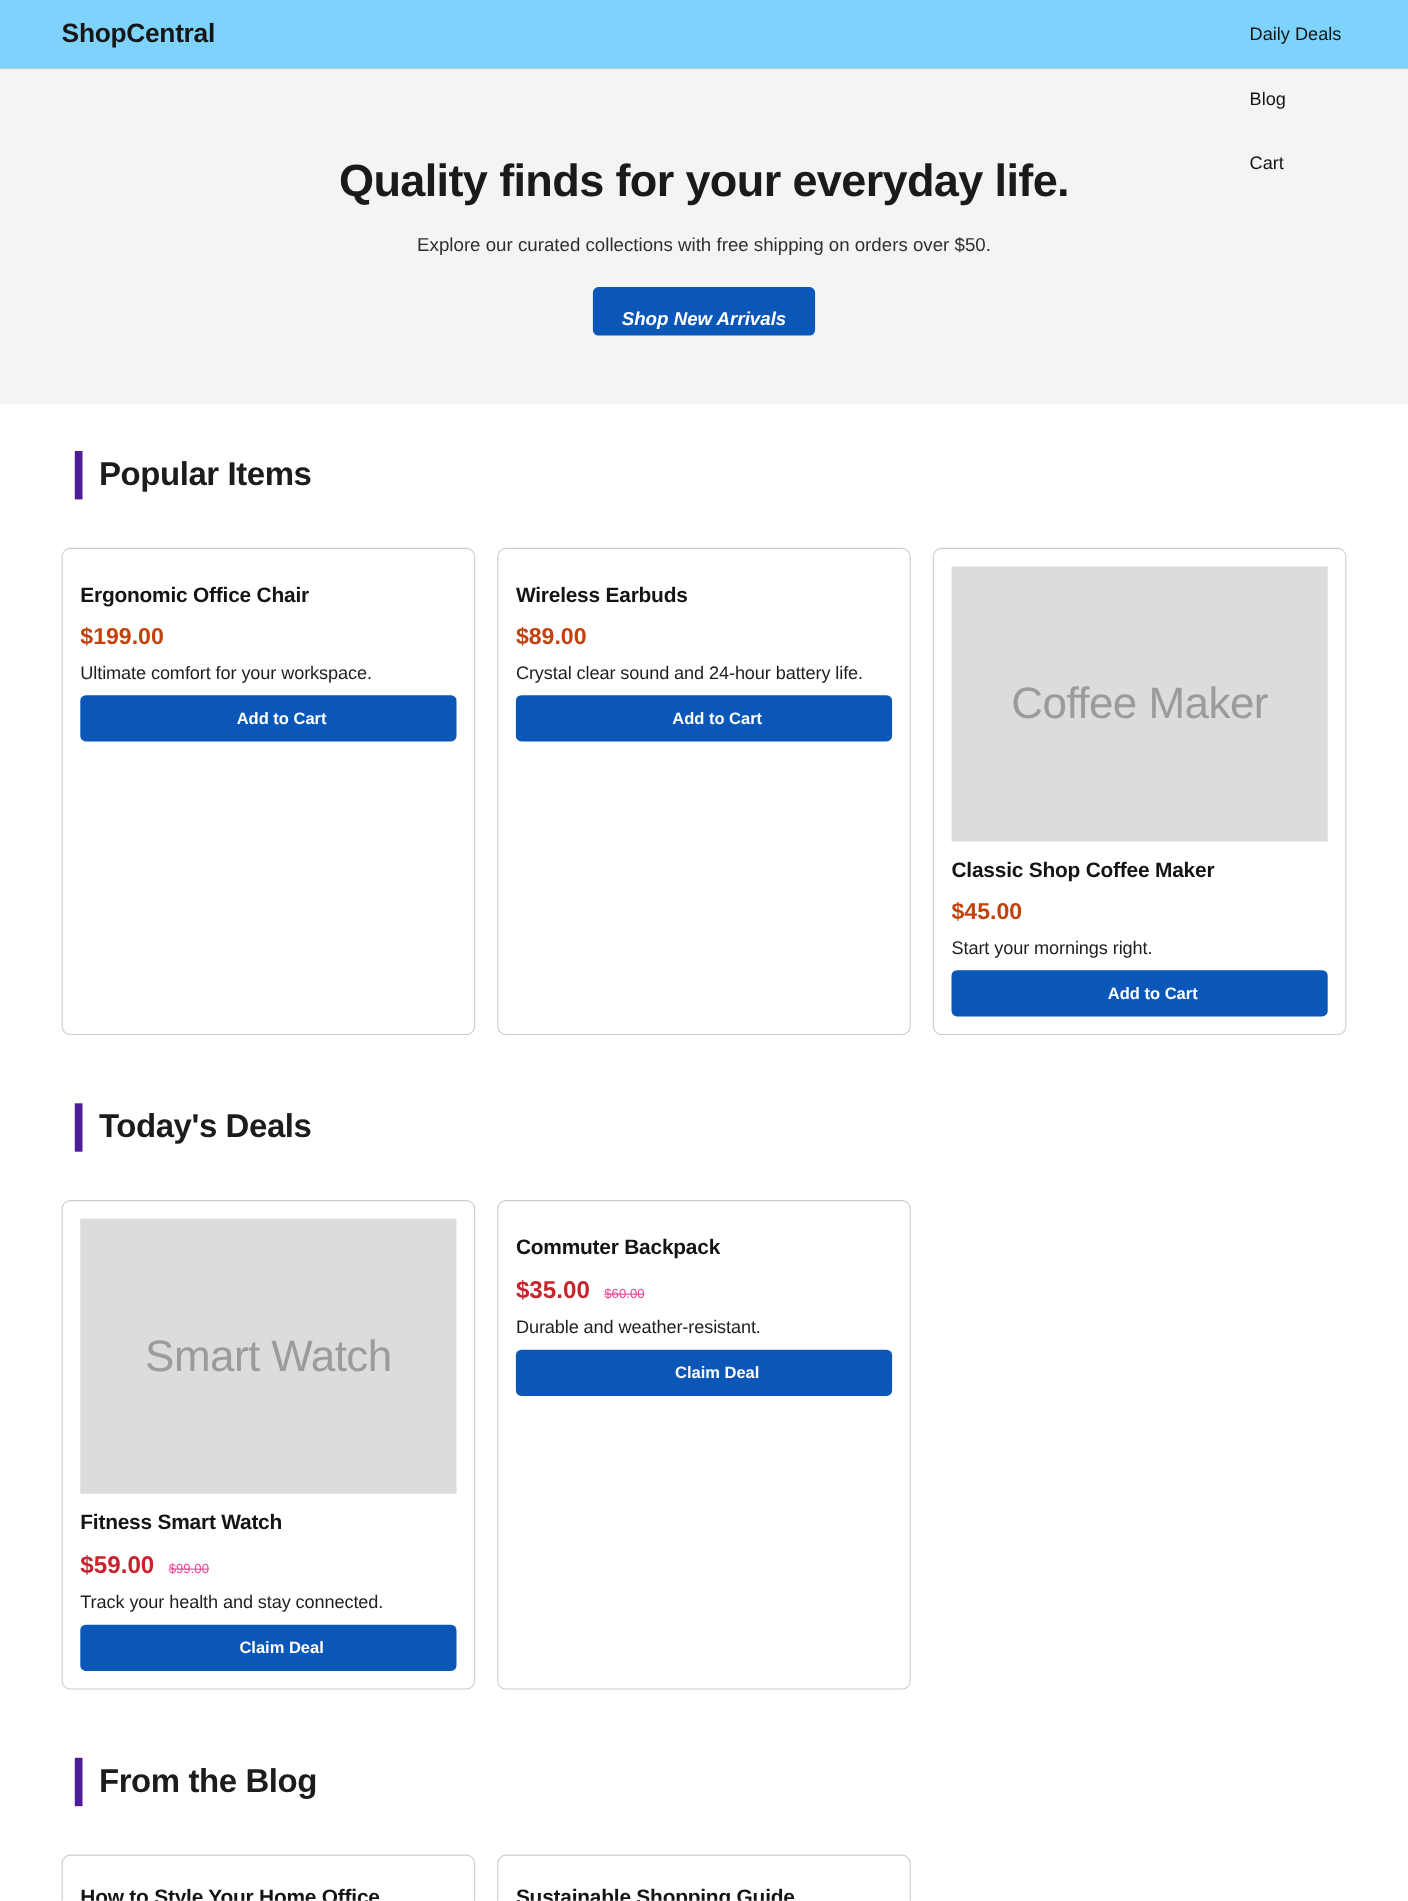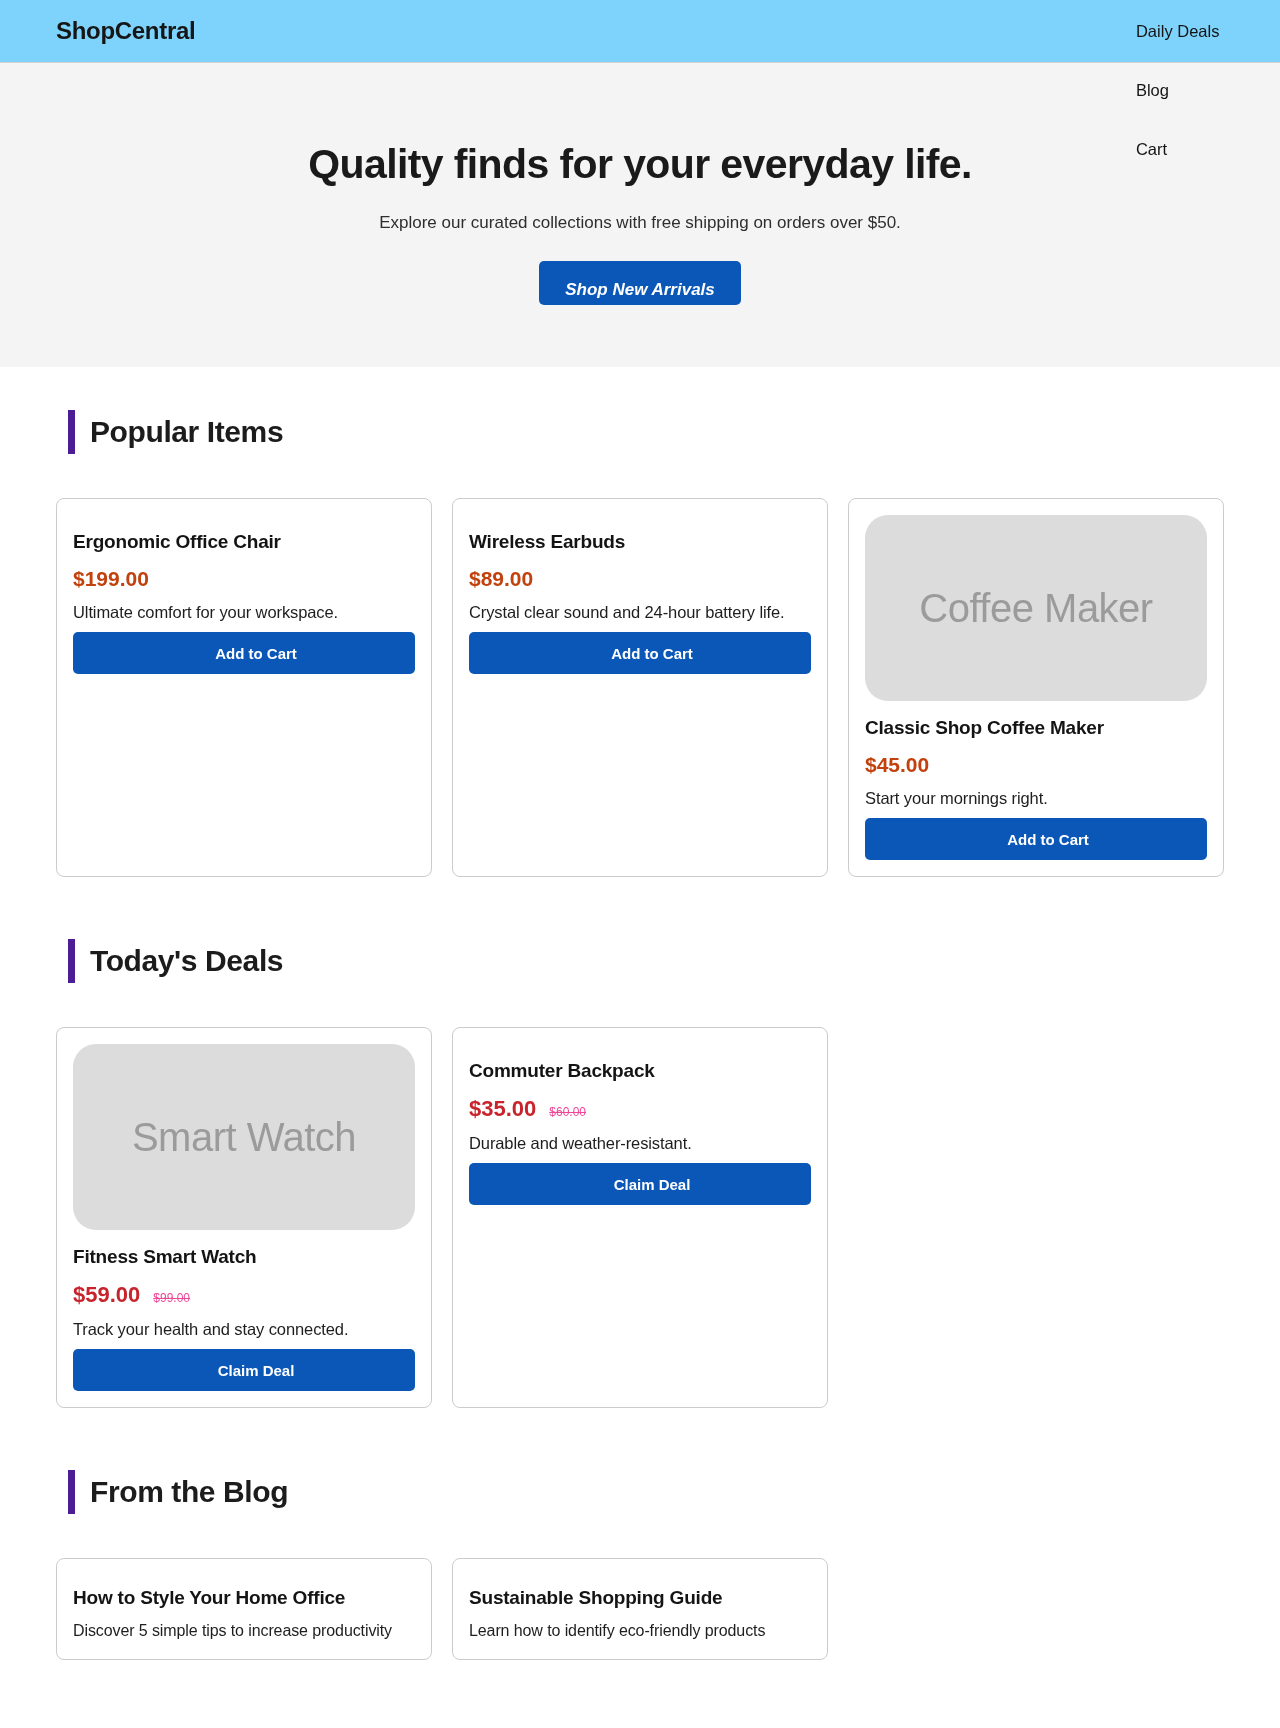--- a/index.html
+++ b/index.html
@@ -103,32 +103,31 @@
   .card {
     background: #ffffff;
     border: 1px solid #cccccc;
     border-radius: 8px;
     padding: 16px;
     display: flex;
     flex-direction: column;
     align-items: stretch;
   }
   .placeholder-img {
-    height: 186px;
+    height: 250px;
     background: #dcdcdc;
     color: #9b9b9b;
     font-size: 40px;
     font-weight: 500;
     letter-spacing: -0.5px;
     display: flex;
     align-items: center;
     justify-content: center;
     white-space: nowrap;
     overflow: hidden;
-    border-radius: 23px;
   }
   .card-title {
     margin-top: 16px;
     font-size: 19px;
     font-weight: 700;
     color: #141414;
     letter-spacing: -0.2px;
   }
   .price-row { margin-top: 14px; display: flex; align-items: baseline; }
   .price {

